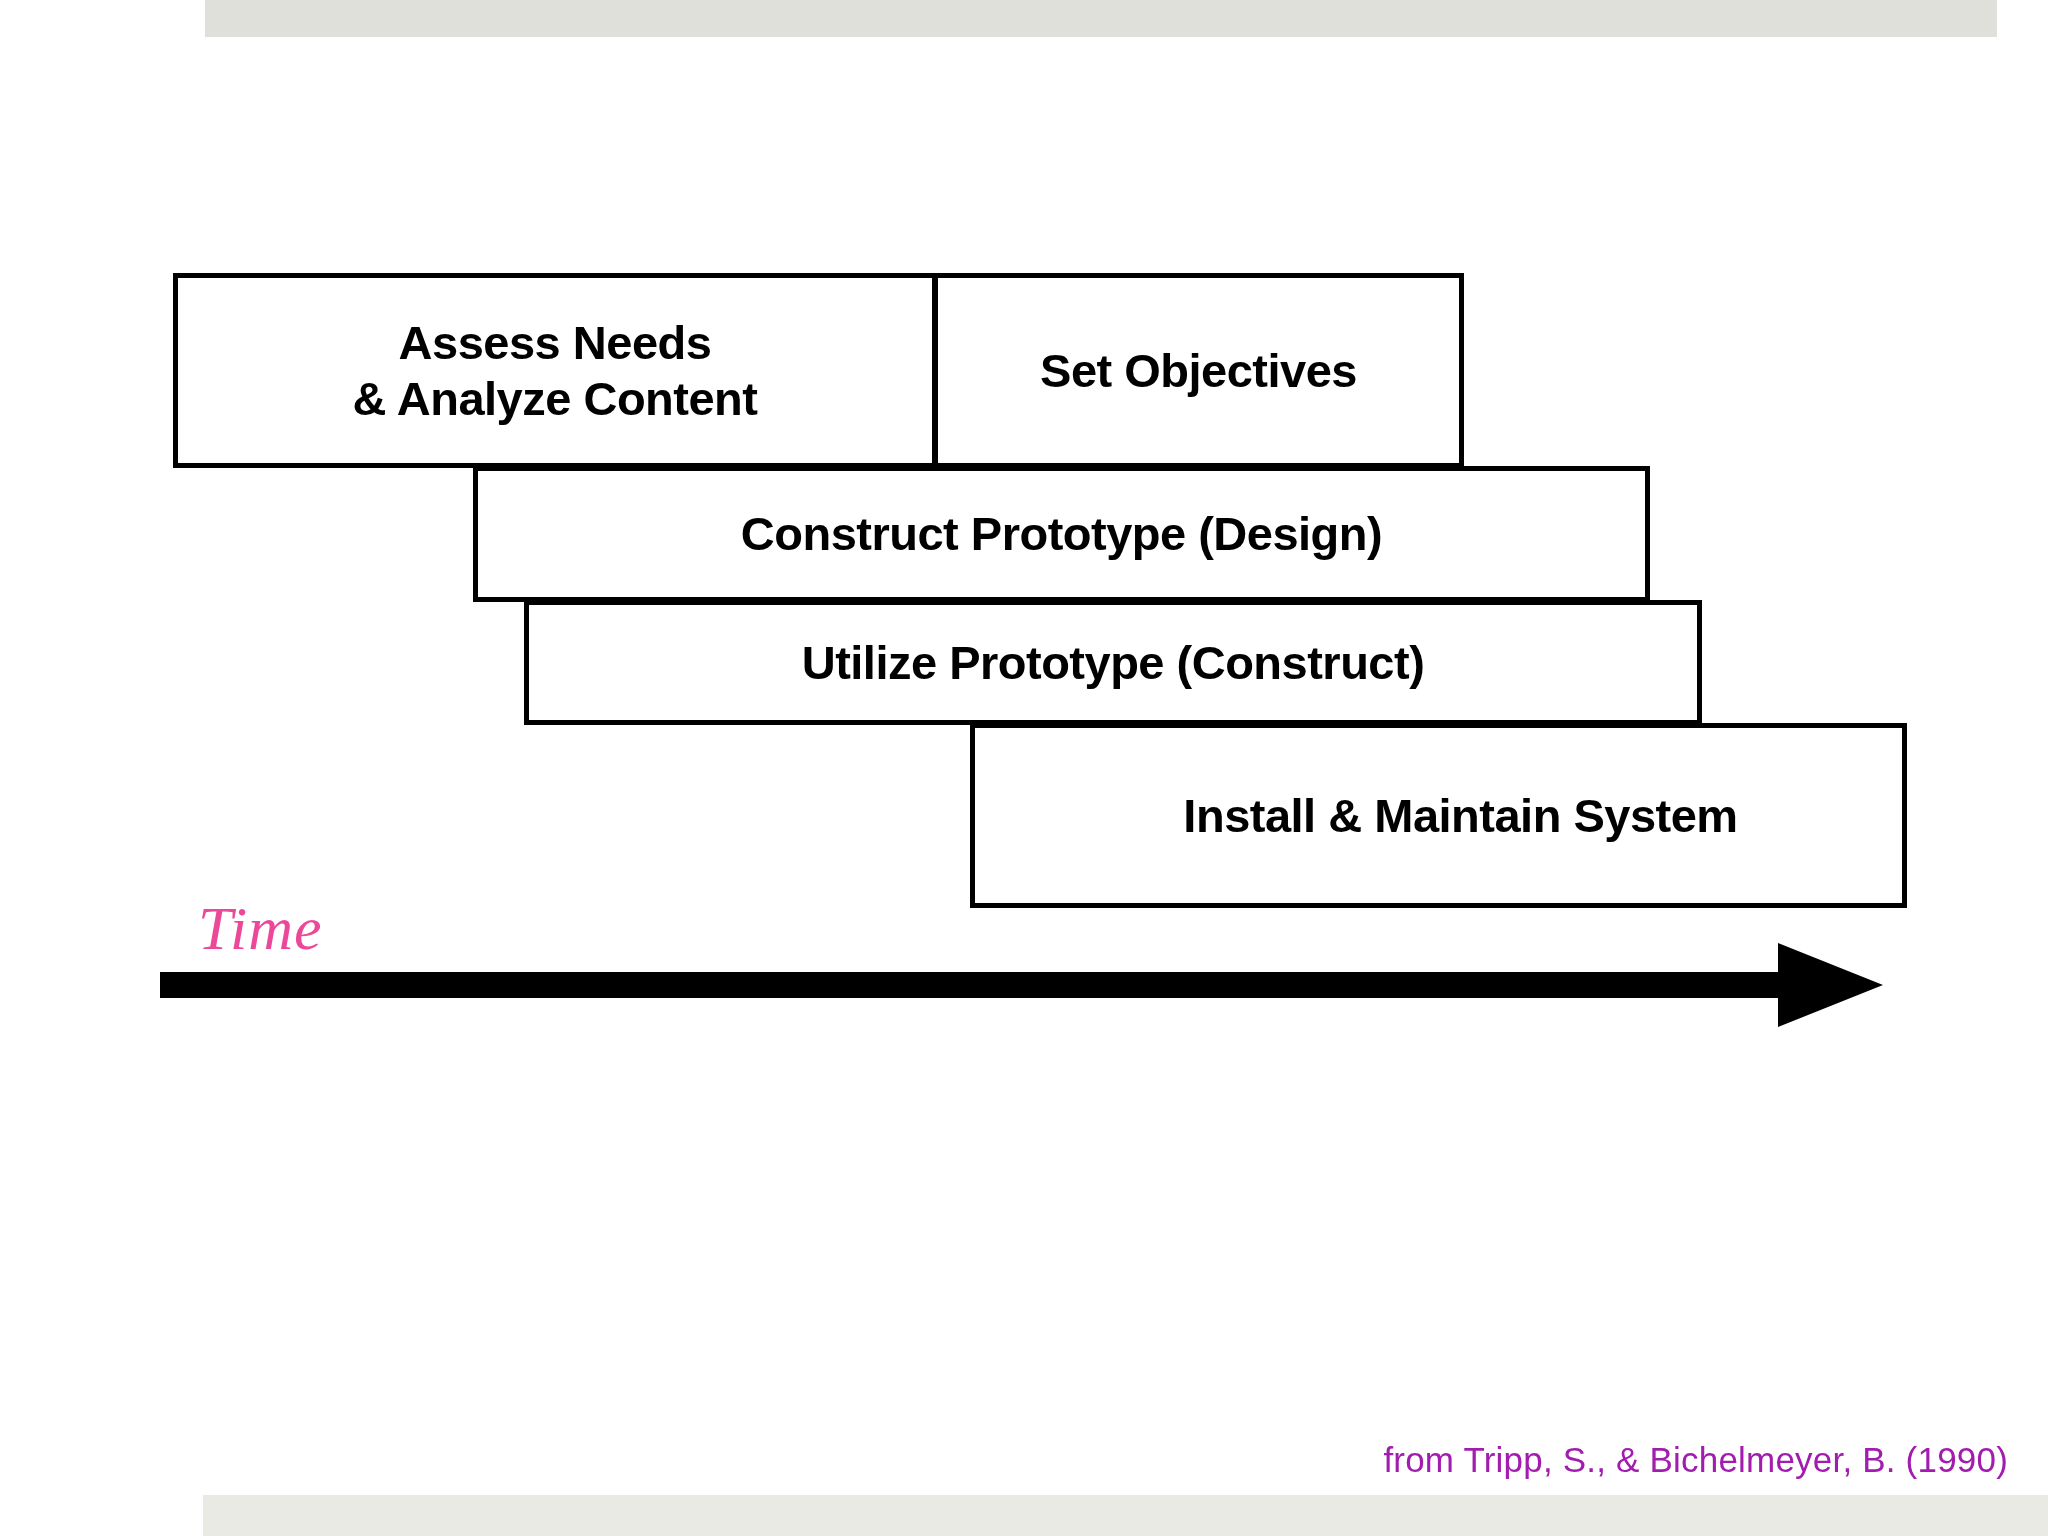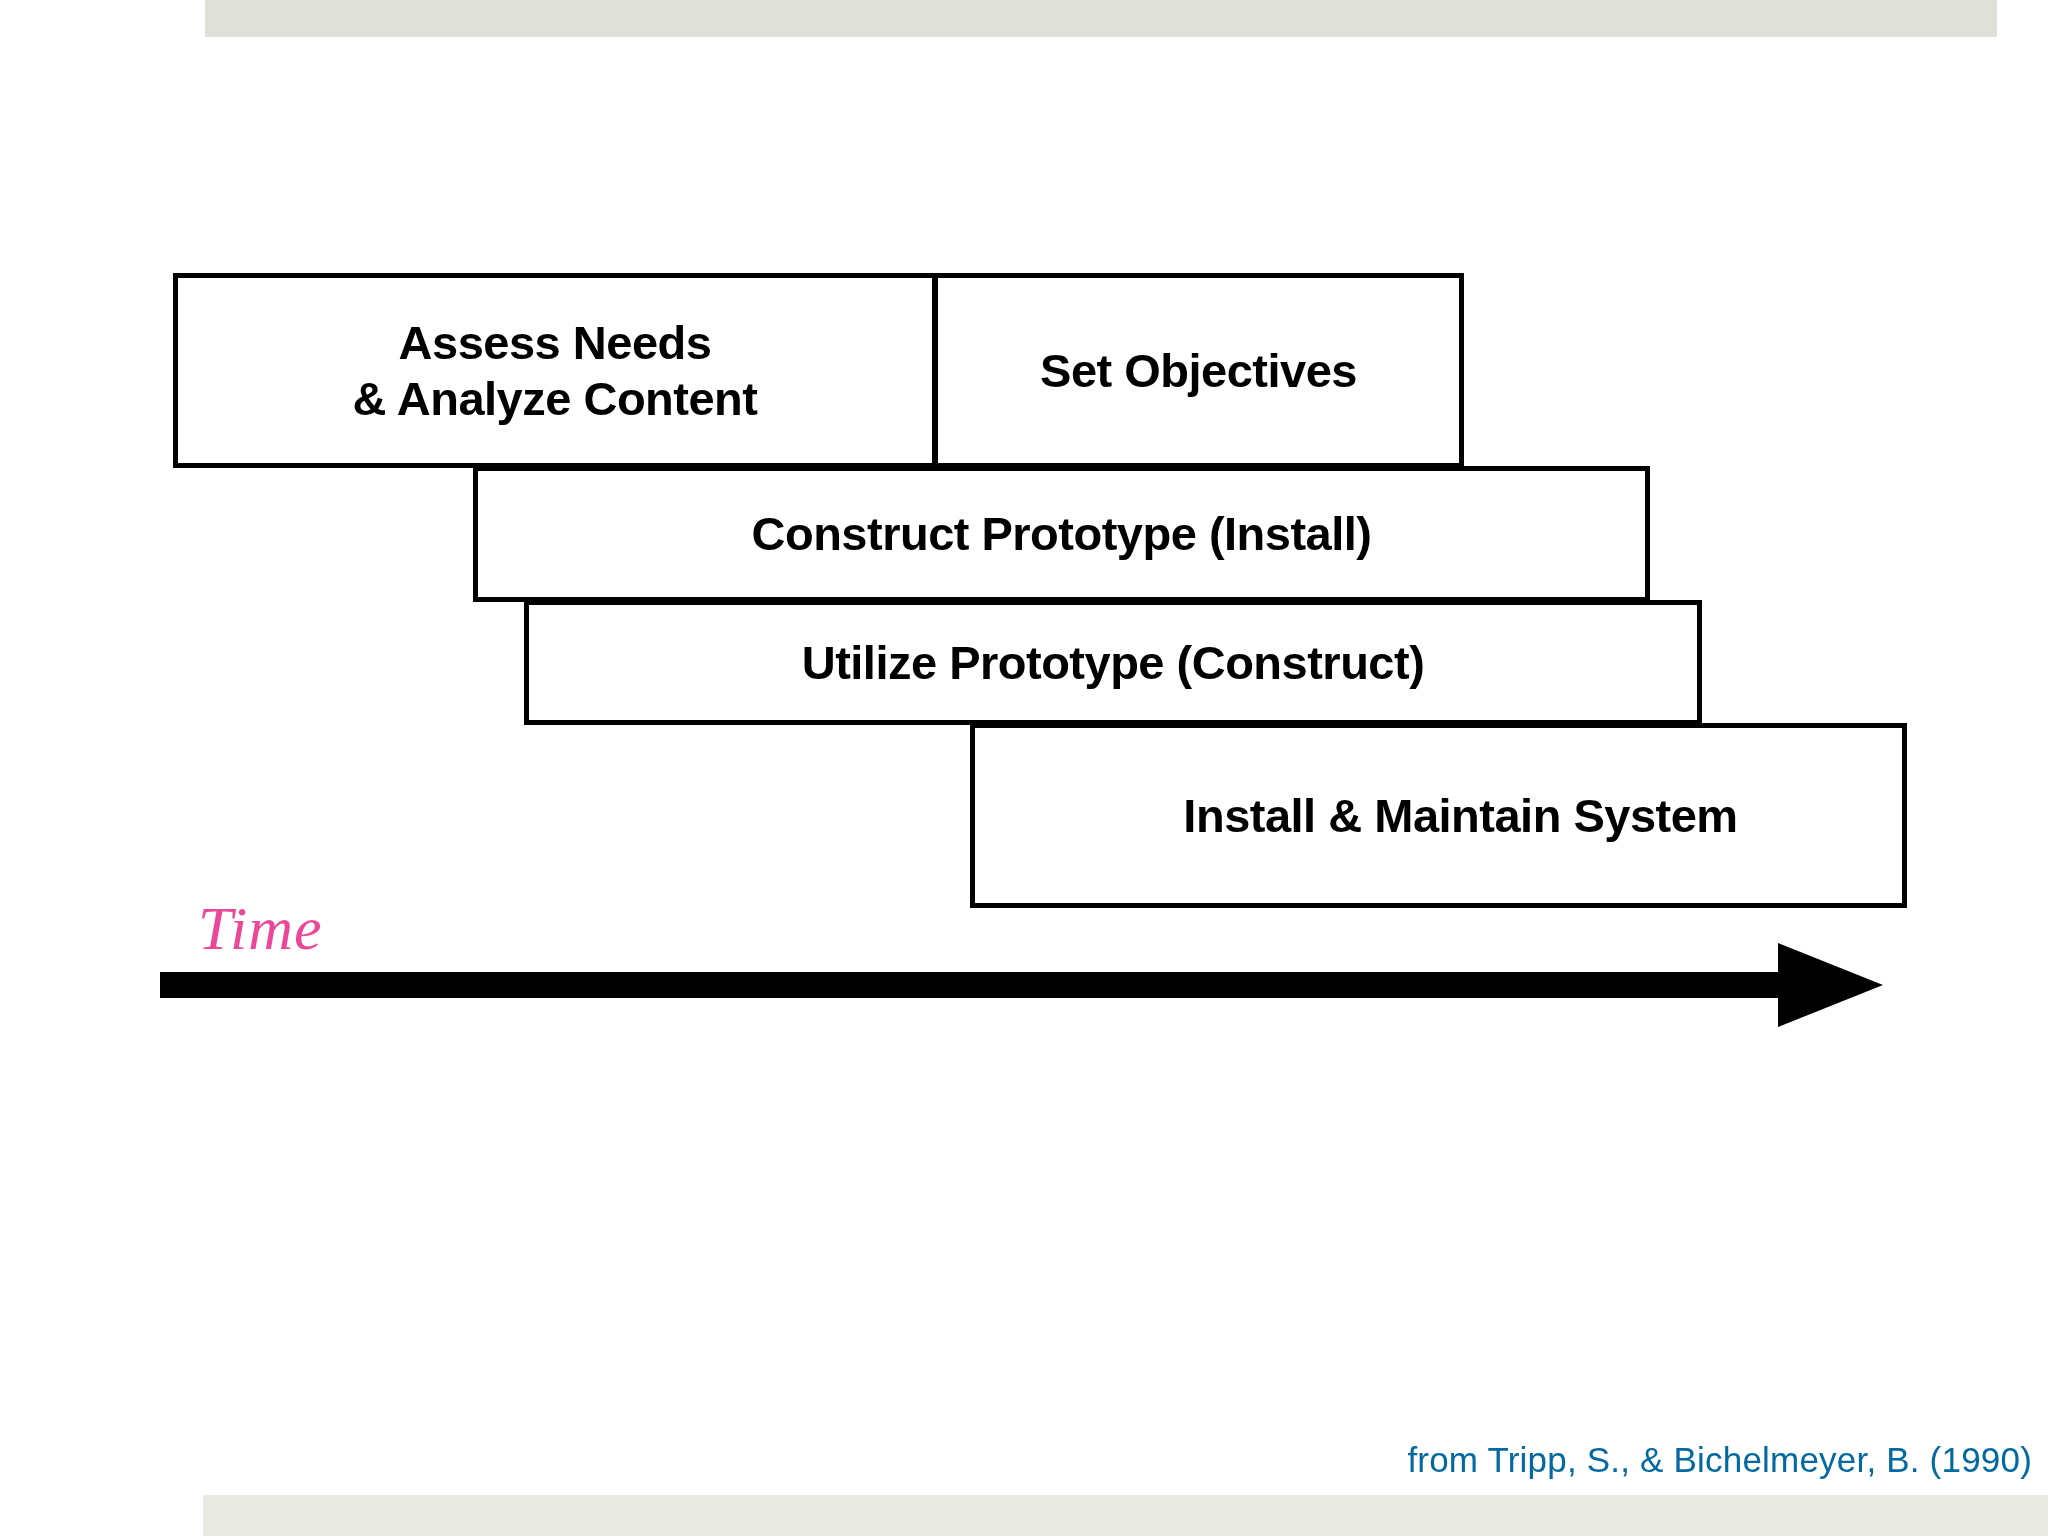--- a/index.html
+++ b/index.html
@@ -121,42 +121,42 @@
     position: absolute;
     left: 160px;
     top: 935px;
     width: 1730px;
     height: 100px;
   }
 
   
   #attribution {
     position: absolute;
-    right: 16px;
+    right: 40px;
     top: 1440px;
     font-family: "Liberation Sans", sans-serif;
     font-size: 35px;
-    color: #0369a1;
+    color: #a21caf;
     letter-spacing: 0.2px;
   }
 </style>
 </head>
 <body>
 
 <div class="band" id="band-top"></div>
 <div class="band" id="band-bottom"></div>
 
 <div id="diagram">
 
   <div class="phase-box" id="box-assess-needs">Assess Needs
 &amp; Analyze Content</div>
 
   <div class="phase-box" id="box-set-objectives">Set Objectives</div>
 
-  <div class="phase-box" id="box-construct-prototype">Construct Prototype (Install)</div>
+  <div class="phase-box" id="box-construct-prototype">Construct Prototype (Design)</div>
 
   <div class="phase-box" id="box-utilize-prototype">Utilize Prototype (Construct)</div>
 
   <div class="phase-box" id="box-install-maintain">Install &amp; Maintain System</div>
 
   <div id="time-label">Time</div>
 
   <svg id="time-arrow" viewBox="0 0 1730 100" width="1730" height="100" xmlns="http://www.w3.org/2000/svg">
     <polygon points="0,37 1618,37 1618,8 1723,50 1618,92 1618,63 0,63" fill="#000000"></polygon>
   </svg>

